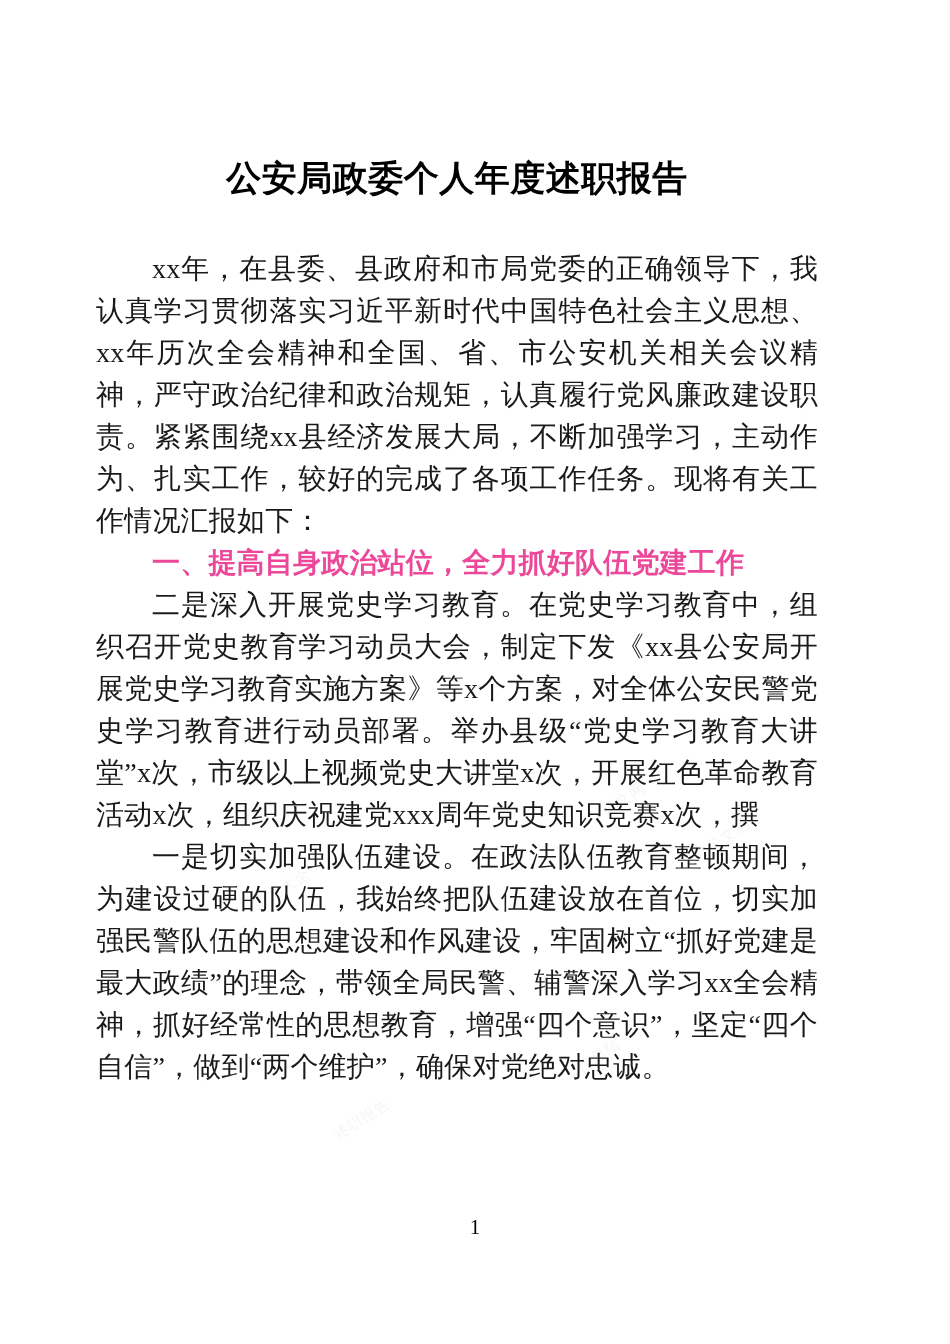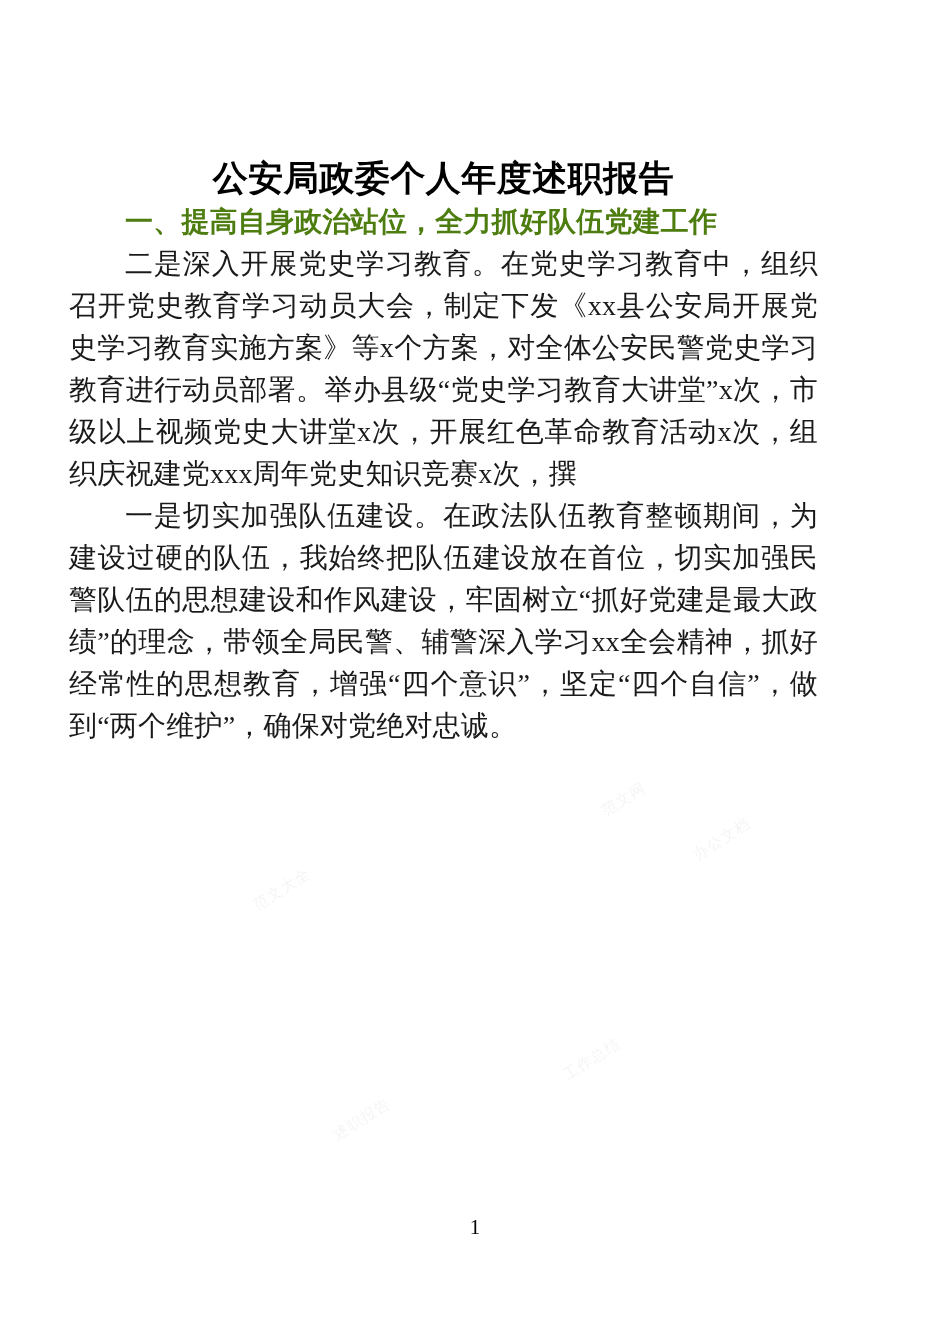--- a/index.html
+++ b/index.html
@@ -39,21 +39,21 @@
   }
   .wm1 { left: 600px; top: 790px; }
   .wm2 { left: 690px; top: 830px; }
   .wm3 { left: 250px; top: 880px; }
   .wm4 { left: 560px; top: 1050px; }
   .wm5 { left: 330px; top: 1110px; }
 
   .content {
     position: relative;
     z-index: 1;
-    padding-left: 69px;
+    padding-left: 96px;
     padding-right: 132px;
     box-sizing: border-box;
     width: 950px;
   }
 
   .doc-title {
     margin: 0;
     padding-top: 155px;
     text-align: center;
     font-family: "DejaVu Serif", "Liberation Serif", serif;
@@ -79,21 +79,21 @@
   .para.first-body {
     margin-top: 47px;
   }
 
   .section-heading {
     margin: 0;
     font-family: "Liberation Sans", "DejaVu Sans", sans-serif;
     font-weight: bold;
     font-size: 28px;
     line-height: 42px;
-    color: #4d7c0f;
+    color: #ec4899;
     text-indent: 2em;
     text-align: left;
     letter-spacing: 0.2px;
   }
 
   .page-number {
     position: absolute;
     left: 0;
     right: 0;
     bottom: 104px;
@@ -114,20 +114,21 @@
     <span class="wm wm2">办公文档</span>
     <span class="wm wm3">范文大全</span>
     <span class="wm wm4">工作总结</span>
     <span class="wm wm5">述职报告</span>
   </div>
 
   <div class="content">
 
     <h1 class="doc-title">公安局政委个人年度述职报告</h1>
 
+    <p class="para first-body">xx年，在县委、县政府和市局党委的正确领导下，我认真学习贯彻落实习近平新时代中国特色社会主义思想、xx年历次全会精神和全国、省、市公安机关相关会议精神，严守政治纪律和政治规矩，认真履行党风廉政建设职责。紧紧围绕xx县经济发展大局，不断加强学习，主动作为、扎实工作，较好的完成了各项工作任务。现将有关工作情况汇报如下：</p>
 
     <h2 class="section-heading">一、提高自身政治站位，全力抓好队伍党建工作</h2>
 
     <p class="para">二是深入开展党史学习教育。在党史学习教育中，组织召开党史教育学习动员大会，制定下发《xx县公安局开展党史学习教育实施方案》等x个方案，对全体公安民警党史学习教育进行动员部署。举办县级“党史学习教育大讲堂”x次，市级以上视频党史大讲堂x次，开展红色革命教育活动x次，组织庆祝建党xxx周年党史知识竞赛x次，撰</p>
 
     <p class="para">一是切实加强队伍建设。在政法队伍教育整顿期间，为建设过硬的队伍，我始终把队伍建设放在首位，切实加强民警队伍的思想建设和作风建设，牢固树立“抓好党建是最大政绩”的理念，带领全局民警、辅警深入学习xx全会精神，抓好经常性的思想教育，增强“四个意识”，坚定“四个自信”，做到“两个维护”，确保对党绝对忠诚。</p>
 
   </div>
 
   <div class="page-number">1</div>

